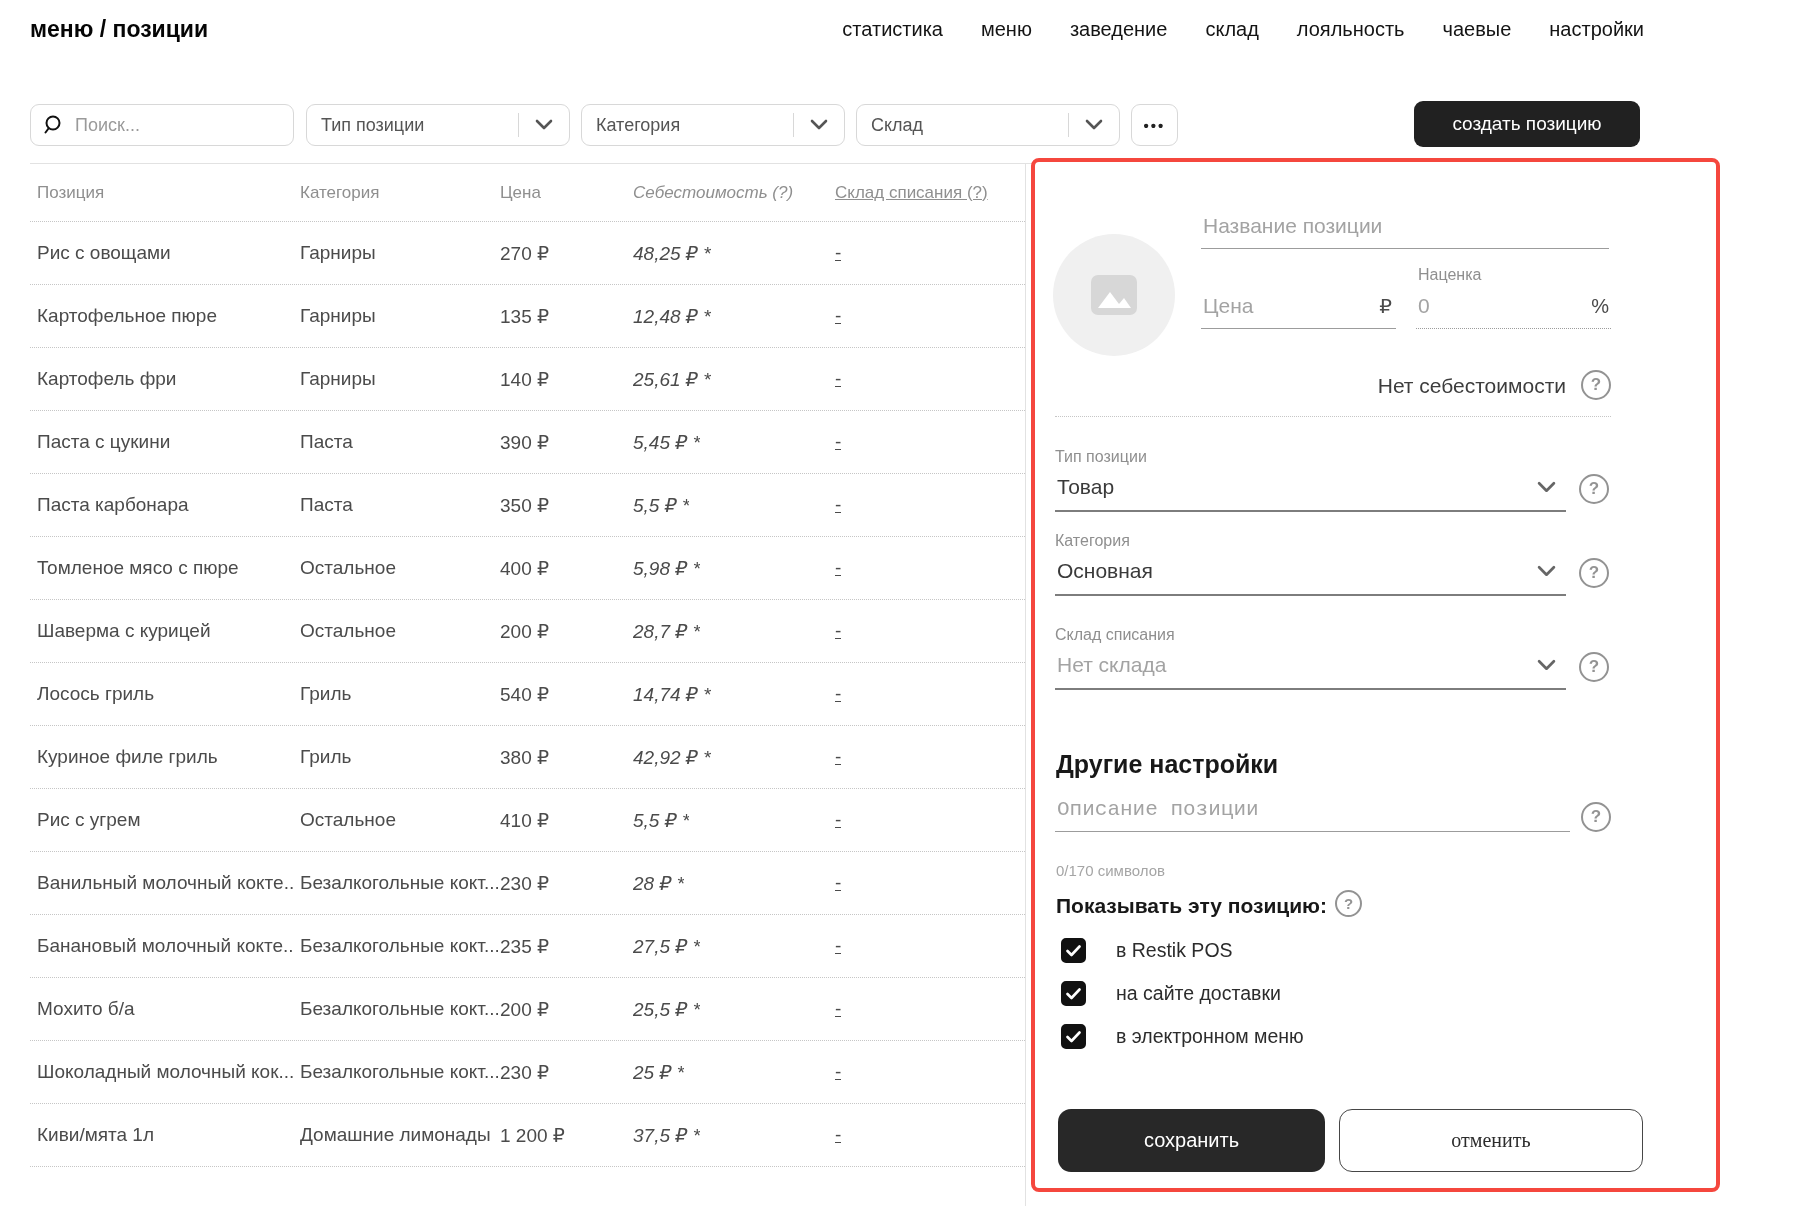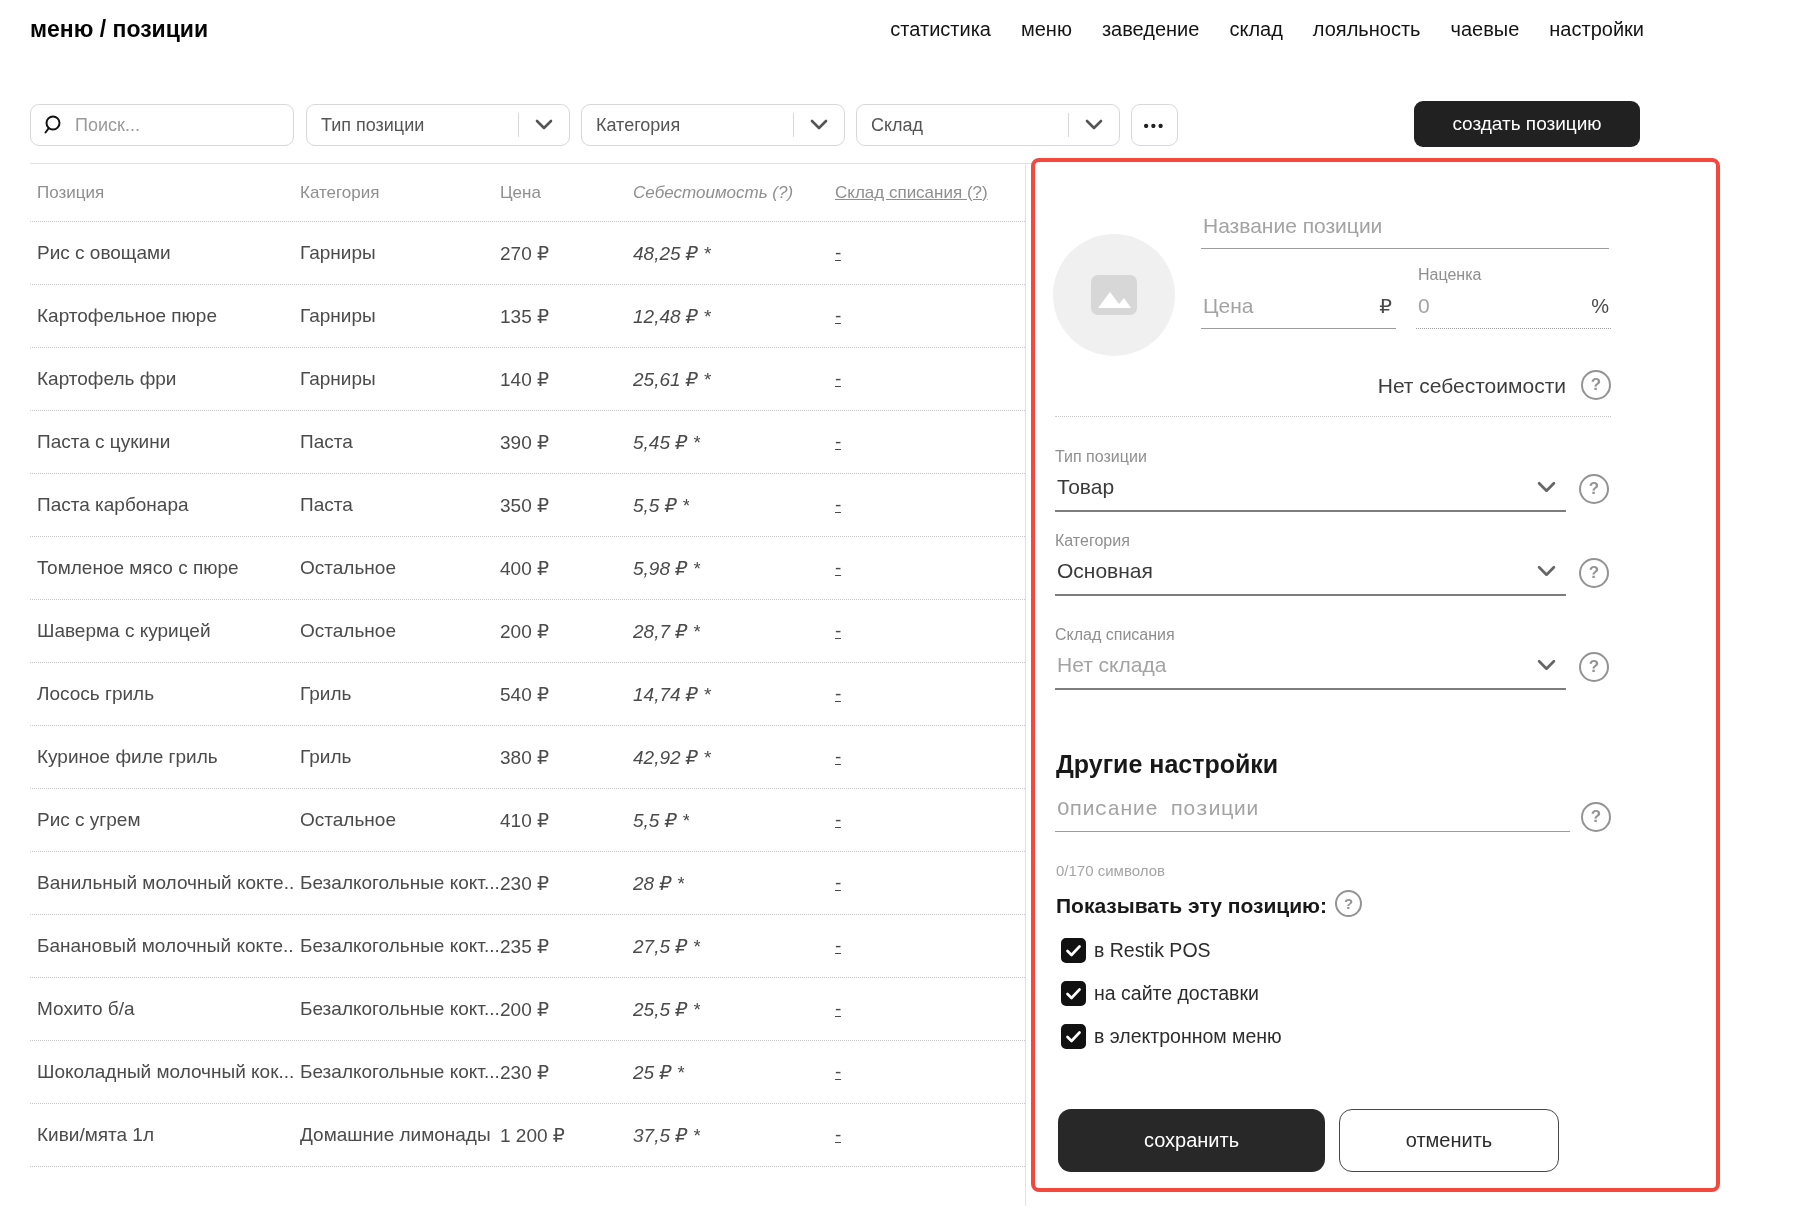--- a/index.html
+++ b/index.html
@@ -2,21 +2,21 @@
 <html><head>
 <meta charset="utf-8">
 <style>
   * { box-sizing: border-box; margin: 0; padding: 0; }
   html,body { width:1800px; height:1206px; background:#fff;
     font-family:"Liberation Sans","DejaVu Sans",sans-serif; color:#2e2e2e; }
   .page { position:relative; width:1800px; height:1206px; overflow:hidden; background:#fff; }
 
   
   .page-title { position:absolute; left:30px; top:16px; font-size:23px; font-weight:700; color:#050505; }
-  .top-nav { position:absolute; right:156px; top:18px; display:flex; gap:30px; }
+  .top-nav { position:absolute; right:156px; top:18px; display:flex; gap:38px; }
   .top-nav span { font-size:20px; color:#141414; cursor:pointer; white-space:nowrap; }
 
   
   .search-box { position:absolute; left:30px; top:104px; width:264px; height:42px;
     border:1px solid #d8d8d8; border-radius:9px; display:flex; align-items:center; padding:0 12px; background:#fff; }
   .search-box svg { flex:0 0 auto; margin-right:10px; }
   .search-box input { border:none; outline:none; width:100%; font-size:18px; color:#333;
     font-family:inherit; background:transparent; }
   .search-box input::placeholder { color:#9a9a9a; }
   .filter-row { position:absolute; left:306px; top:104px; display:flex; gap:11px; }
@@ -85,32 +85,32 @@
   .psel .help { position:absolute; left:524px; top:26px; }
 
   .other-title { position:absolute; left:21px; top:588px; font-size:25px; font-weight:700; color:#181818; }
   .desc-fld { left:20px; top:636px; width:515px;font-family:Liberation Mono, monospace; }
   .desc-help { position:absolute; left:546px; top:640px; }
   .char-count { position:absolute; left:21px; top:700px; font-size:15px; color:#a5a5a5; }
 
   .show-title { position:absolute; left:21px; top:732px; font-size:21px; font-weight:700; color:#181818; }
   .show-help { position:absolute; left:300px; top:728px; width:27px; height:27px; font-size:15px; }
   .cb-list { position:absolute; left:26px; top:776px; display:flex; flex-direction:column; gap:18px; }
-  .cb-row { display:flex; align-items:center; gap:8px; cursor:pointer; }
+  .cb-row { display:flex; align-items:center; gap:30px; cursor:pointer; }
   .cb-box { width:25px; height:25px; border-radius:5px; background:#fff; border:2px solid #111;
     display:flex; align-items:center; justify-content:center; }
   .cb-box.checked { background:#111; }
   .cb-row .cb-lbl { font-size:19.5px; color:#2c2c2c; }
 
   .save-btn { position:absolute; left:23px; top:947px; width:267px; height:63px;
     background:#282828; color:#fff; border:none; border-radius:13px; font-size:20px;
     font-family:inherit; cursor:pointer; }
-  .cancel-btn { position:absolute; left:304px; top:947px; width:220px; height:63px;
+  .cancel-btn { position:absolute; left:304px; top:947px; width:304px; height:63px;
     background:#fff; color:#2c2c2c; border:1.5px solid #464646; border-radius:13px;
-    font-size:20px; font-family:Liberation Sans, sans-serif; cursor:pointer; }
+    font-size:20px; font-family:Liberation Serif, serif; cursor:pointer; }
 </style>
 </head>
 <body>
 
 <div class="page">
 
   <div class="page-title">меню / позиции</div>
   <nav class="top-nav">
 
   <span>статистика</span>

